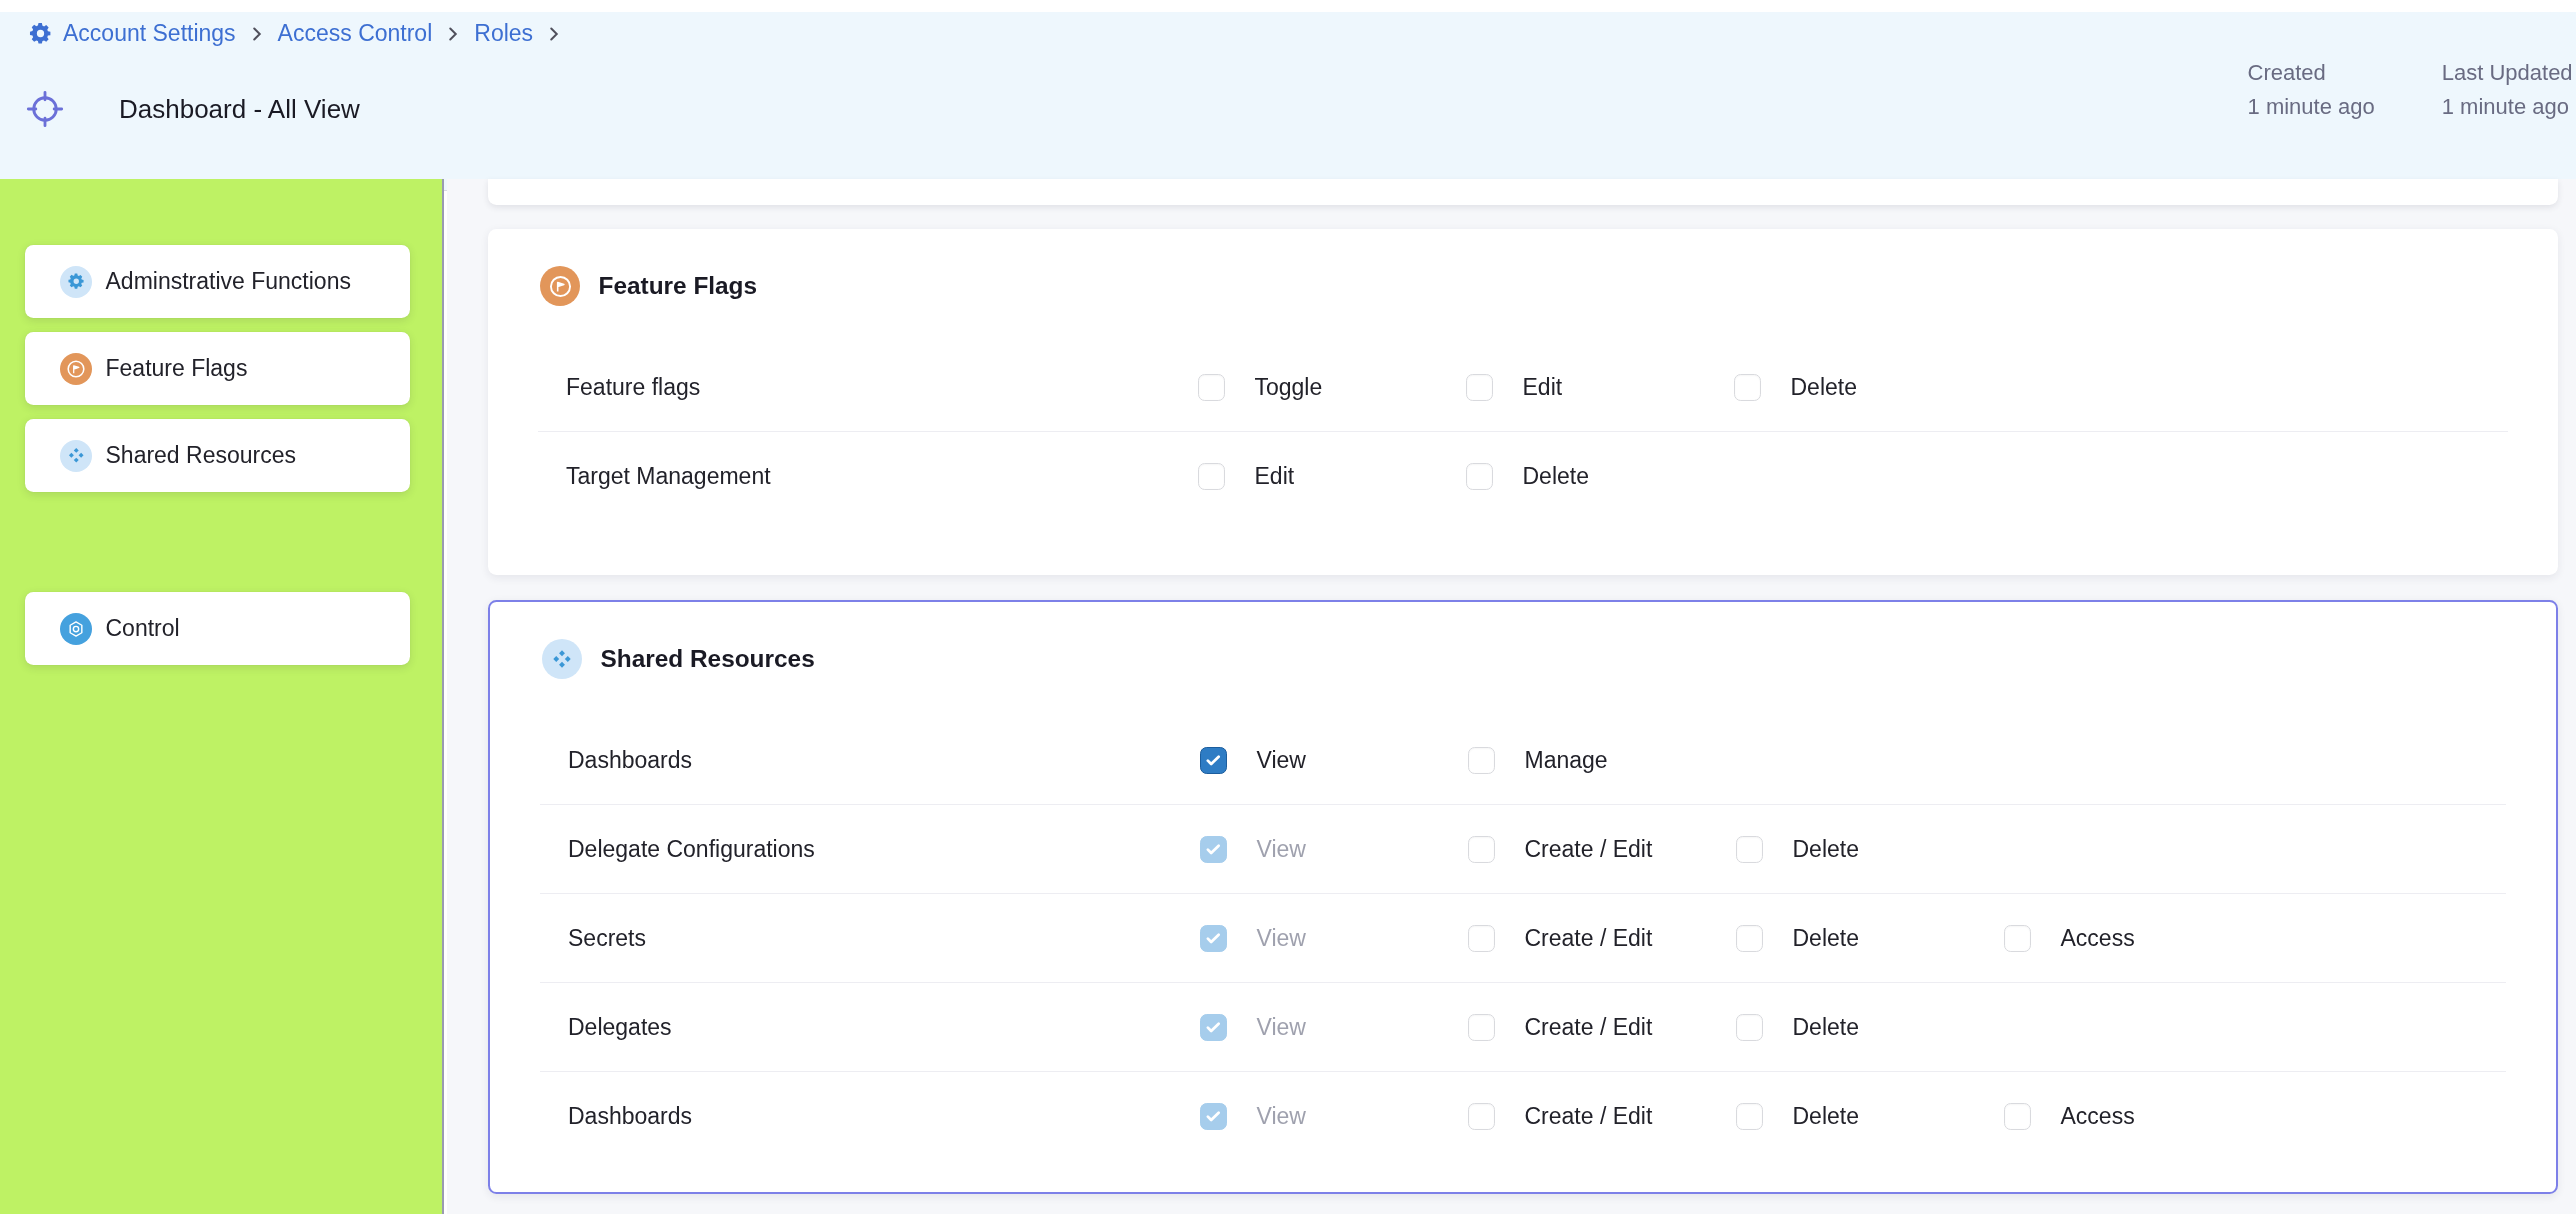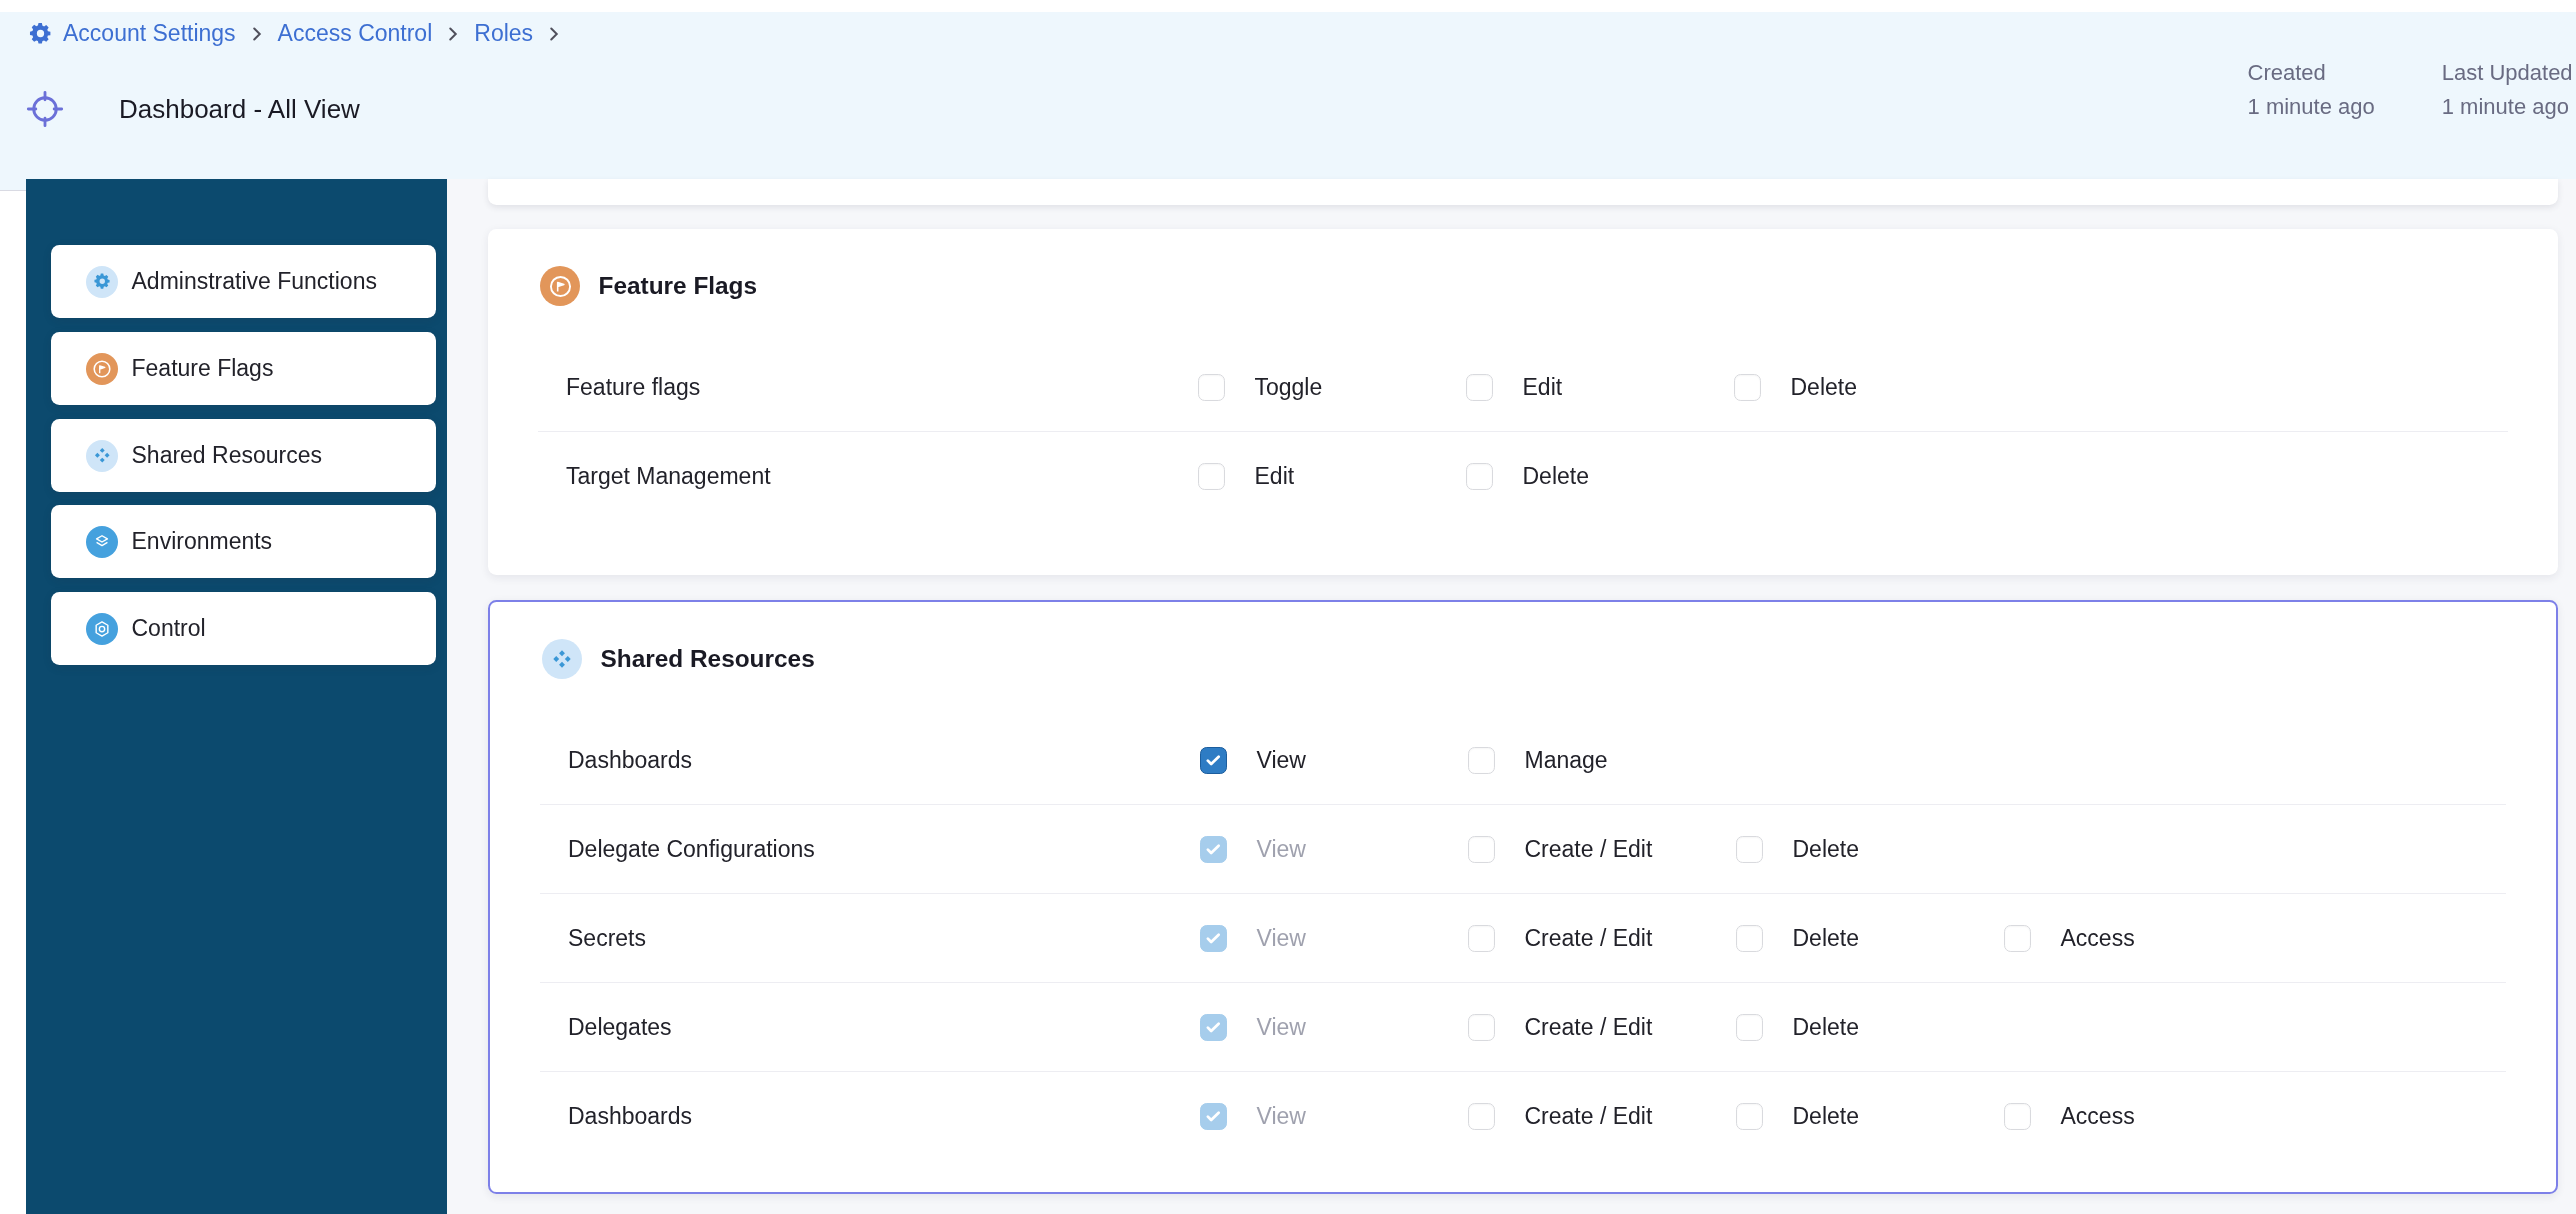--- a/index.html
+++ b/index.html
@@ -13,22 +13,22 @@
               font-size:23px;font-weight:500;}
   .crumb{color:#3d6fd2;cursor:pointer;white-space:nowrap;}
   .crumb-sep{display:flex;align-items:center;}
   .title-row-icon{position:absolute;left:25px;top:77px;width:40px;height:40px;}
   .page-title{position:absolute;left:119px;top:82px;font-size:26px;font-weight:500;color:#1a1a24;}
   .meta{position:absolute;right:3.4px;top:44px;display:flex;align-items:center;gap:16px;}
   .meta-col{font-size:22px;color:#696b82;line-height:34px;}
   .meta-div{width:0;border-left:1.7px solid #b9bac6;margin:0 17px;}
 
   
-  .sidebar{position:absolute;top:179px;left:0;width:444px;height:1036px;background:#0c4a6e;
-           border-right:2.5px solid #9a9bb1;box-sizing:border-box;margin-left:26px;}
+  .sidebar{position:absolute;top:179px;left:0;width:444px;height:1036px;background:#bef264;
+           border-right:2.5px solid #9a9bb1;box-sizing:border-box;}
   .side-card{position:absolute;left:25px;width:385px;height:73px;background:#fff;border-radius:8.4px;
              box-shadow:0 2.5px 8.4px rgba(40,41,61,.12),0 0 1.7px rgba(40,41,61,.06);
              display:flex;align-items:center;gap:13.5px;padding-left:35px;box-sizing:border-box;cursor:pointer;}
   .side-label{font-size:23px;color:#22222a;}
   .icircle{width:32px;height:32px;border-radius:50%;display:flex;align-items:center;justify-content:center;flex:none;}
   .icircle svg{display:block;}
   .ic-lightblue{background:#cfe5f8;}
   .ic-orange{background:#e2965a;}
   .ic-blue{background:#45a1de;}
 
@@ -129,29 +129,20 @@
     <span class="icircle ic-lightblue">
       <svg width="18.5" height="18.5" viewBox="0 0 24 24" fill="#3a97d6">
           <path d="M12 2.5L15.2 5.7 12 8.9 8.8 5.7Z"></path>
           <path d="M5.7 8.8L8.9 12 5.7 15.2 2.5 12Z"></path>
           <path d="M18.3 8.8L21.5 12 18.3 15.2 15.1 12Z"></path>
           <path d="M12 15.1L15.2 18.3 12 21.5 8.8 18.3Z"></path>
         </svg>
     </span>
     <span class="side-label">Shared Resources</span>
   </div>
-  <div class="side-card" style="top:326px;">
-    <span class="icircle ic-blue">
-      <svg width="20" height="20" viewBox="0 0 24 24" fill="none" stroke="#fff" stroke-width="1.7" stroke-linejoin="round">
-          <path d="M12 4.5l6.5 3.75L12 12 5.5 8.25z"></path>
-          <path d="M5.5 12.5l6.5 3.75 6.5-3.75"></path>
-        </svg>
-    </span>
-    <span class="side-label">Environments</span>
-  </div>
   <div class="side-card" style="top:413px;">
     <span class="icircle ic-blue">
       <svg width="20" height="20" viewBox="0 0 24 24" fill="none" stroke="#fff" stroke-width="1.7" stroke-linejoin="round">
           <path d="M12 3.5l7 4v9l-7 4-7-4v-9z"></path>
           <circle cx="12" cy="12" r="3.2"></circle>
         </svg>
     </span>
     <span class="side-label">Control</span>
   </div>
 </div>

